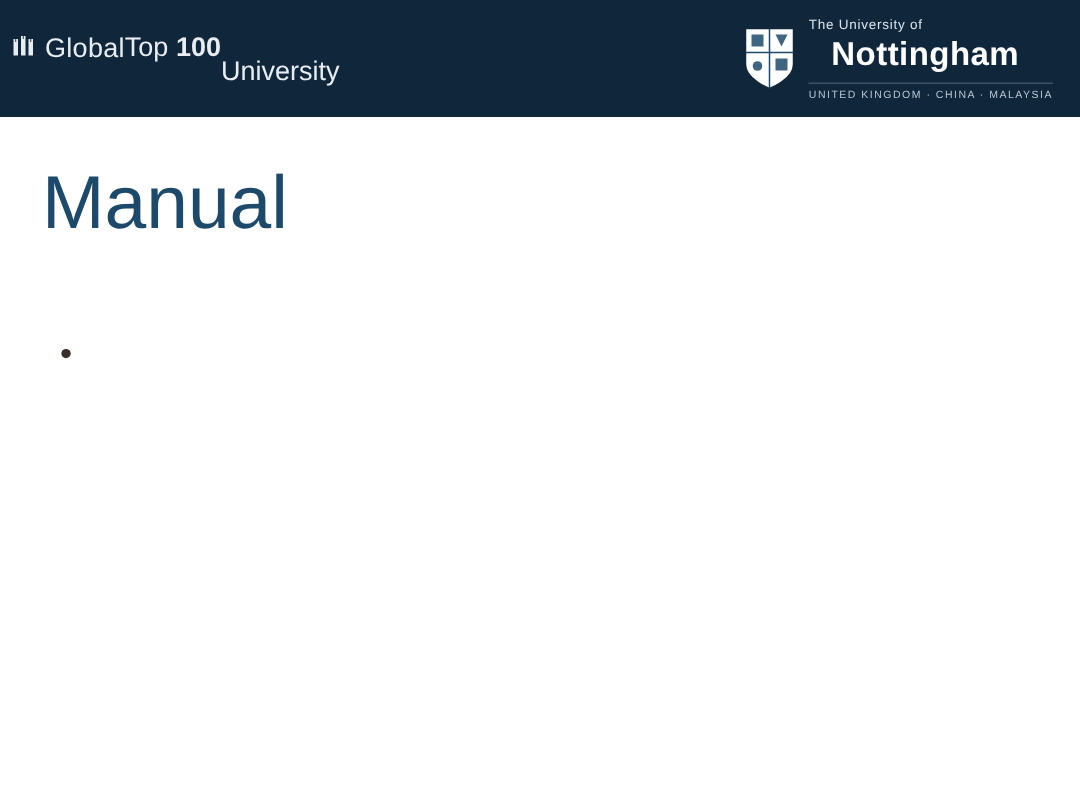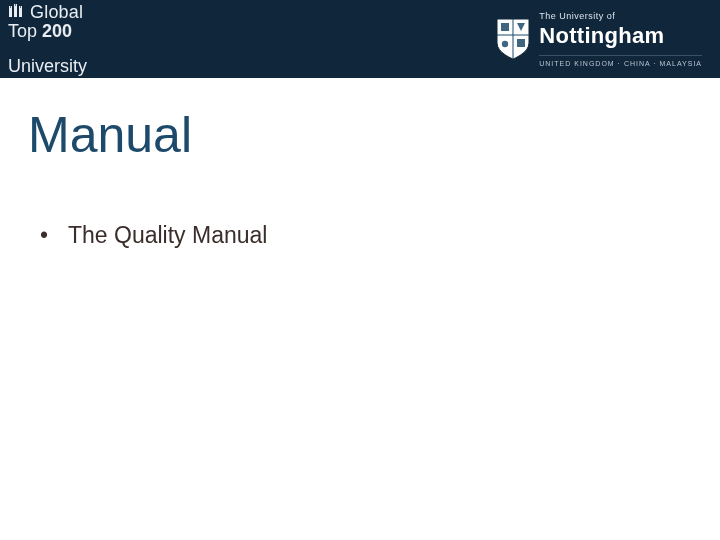--- a/index.html
+++ b/index.html
@@ -6,34 +6,34 @@
   html, body { width: 720px; height: 540px; font-family: Arial, Helvetica, sans-serif; background: #fff; }
   .slide { width: 720px; height: 540px; position: relative; background: #fff; overflow: hidden; }
 
   
   .header {
     width: 100%; height: 78px;
     background: #10263B; 
     display: flex; align-items: center; justify-content: space-between;
     padding: 0 18px 0 8px;
   }
-  .header-left { display: flex; flex-direction: column; color: #e8edf2; line-height: 1.05; font-size: 18px; }
+  .header-left { display: flex; flex-direction: row; color: #e8edf2; line-height: 1.05; font-size: 18px; }
   .header-left .line1 { font-weight: 400; letter-spacing: 0.2px; }
   .header-left .line2 { font-weight: 400; }
   .header-left .line2 .hundred { font-weight: 600; }
   .header-left .line3 { font-weight: 400; margin-top: 16px; }
   .castle-icon { margin-right: 6px; display:inline-block; }
 
   .header-right { display: flex; align-items: center; }
   .shield {
     width: 36px; height: 44px;
   }
   .uni-text { display:flex; flex-direction:column; margin-left:8px; color:#fff; }
   .uni-top { font-size: 9px; letter-spacing: 0.5px; color:#dbe4ec; margin-bottom:2px; }
-  .uni-name { font-size: 22px; font-weight: 600; letter-spacing: 0.3px; }
+  .uni-name { font-size: 22px; font-weight: 600; letter-spacing: 0.3px; margin-left: 15px; }
   .uni-sub { font-size: 7px; letter-spacing: 1px; color:#b8c6d2; margin-top:6px; border-top:1px solid #3a5167; padding-top:4px; }
 
   .thin-separator { height: 6px; background:#fff; width:100%; }
 
   
   .title {
     margin: 22px 0 0 28px;
     font-size: 50px;
     font-weight: 400;
     color: #1d4a6a;
@@ -73,21 +73,21 @@
             <rect x="1" y="4" width="1.2" height="2" fill="#e8edf2"></rect>
             <rect x="2.8" y="4" width="1.2" height="2" fill="#e8edf2"></rect>
             <rect x="6" y="2" width="1.2" height="2" fill="#e8edf2"></rect>
             <rect x="7.8" y="2" width="1.2" height="2" fill="#e8edf2"></rect>
             <rect x="11" y="4" width="1.2" height="2" fill="#e8edf2"></rect>
             <rect x="12.8" y="4" width="1.2" height="2" fill="#e8edf2"></rect>
           </svg>
         </span><span>Global</span>
       </div>
       <div class="line2">
-        <span>Top </span><span class="hundred">200</span>
+        <span>Top </span><span class="hundred">100</span>
       </div>
       <div class="line3">University</div>
     </div>
 
     <div class="header-right">
       <span class="shield">
         <svg width="36" height="44" viewBox="0 0 36 44">
           <path d="M2 2 H34 V26 C34 36 18 42 18 42 C18 42 2 36 2 26 Z" fill="#fff"></path>
           <path d="M2 2 H34 V26 C34 36 18 42 18 42 C18 42 2 36 2 26 Z" fill="none" stroke="#10263B" stroke-width="1"></path>
           <line x1="18" y1="2" x2="18" y2="42" stroke="#1d4a6a" stroke-width="1"></line>
@@ -107,18 +107,17 @@
   </div>
 
   <div class="thin-separator"></div>
 
   <div class="title">Manual</div>
 
   <div class="body">
     <div class="bullet-row">
       <div class="bullet-dot">•</div>
       <div class="bullet-content">
-        <div>The Quality Manual</div>
       </div>
     </div>
   </div>
 
 </div>
 
 </body></html>

